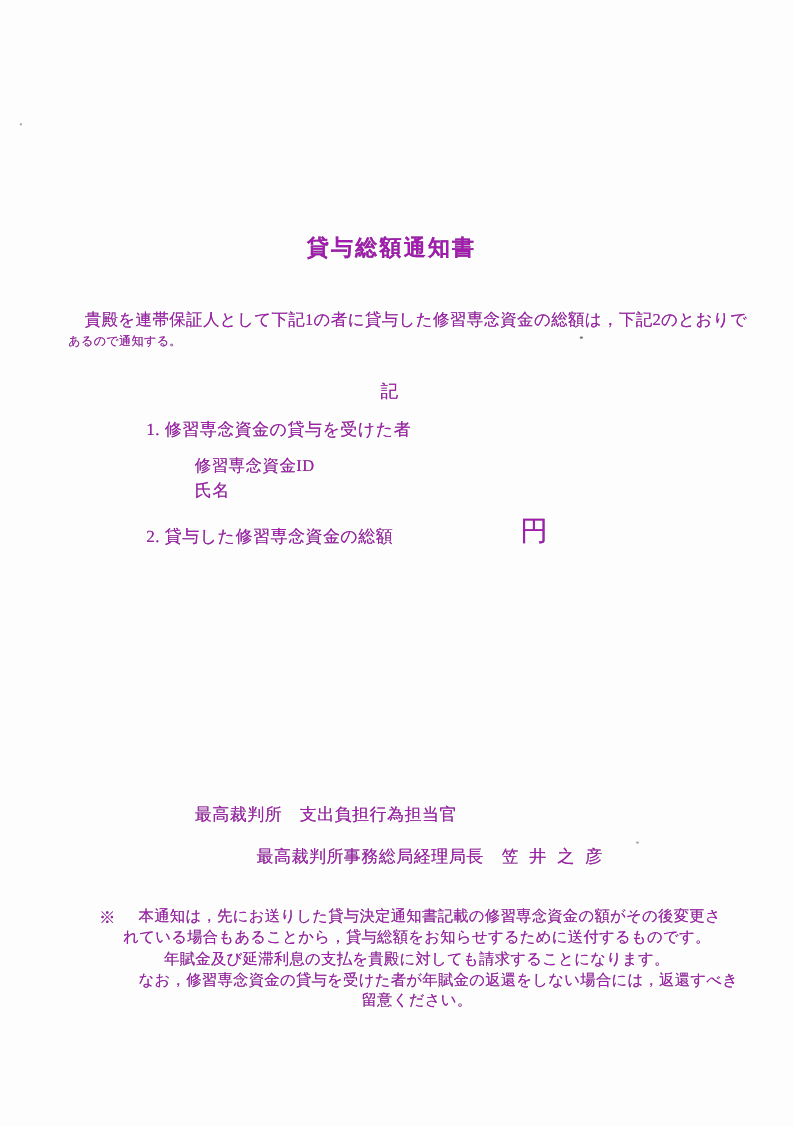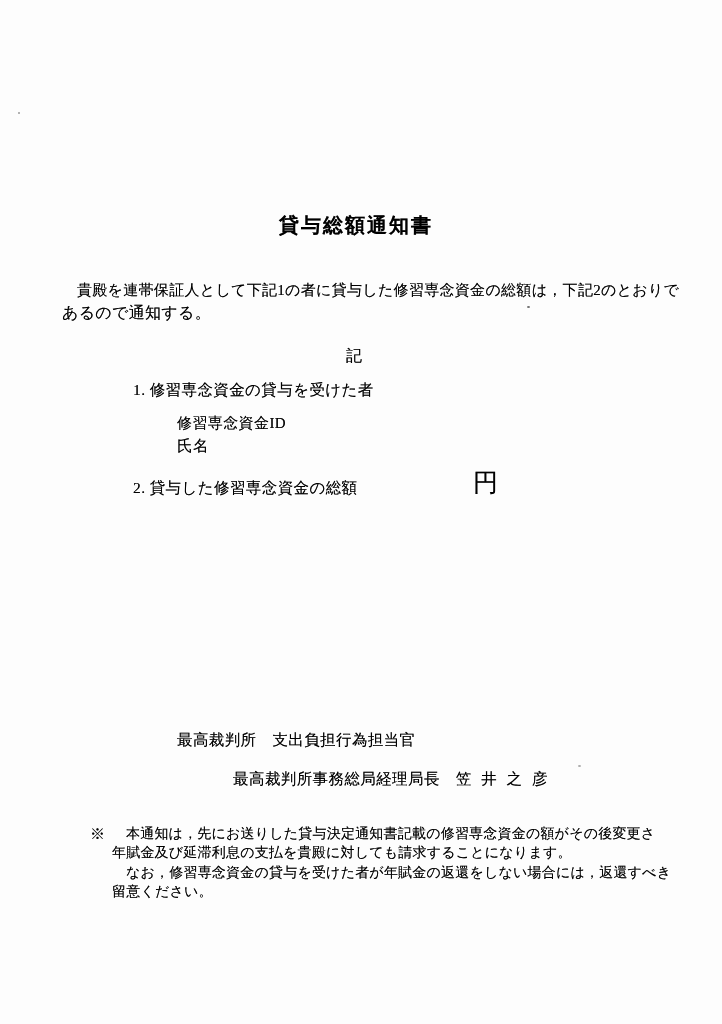--- a/index.html
+++ b/index.html
@@ -6,60 +6,60 @@
     margin: 0;
     padding: 0;
     background: #ffffff;
   }
   .page {
     position: relative;
     width: 722px;
     height: 1024px;
     background: #fdfdfd;
     font-family: "Liberation Serif", serif;
-    color: #000000;
+    color: #a21caf;
     overflow: hidden;
   }
   .abs {
     position: absolute;
     white-space: pre;
     text-shadow: 0 0 0.4px rgba(20,20,20,0.55);
   }
   .doc-title {
     top: 212px;
     left: 0;
     width: 712px;
     text-align: center;
     font-size: 20px;
     letter-spacing: 2px;
     font-weight: 600;
   }
   .body-line-1 { left: 77px;  top: 281px; font-size: 15px; letter-spacing: 0.3px; }
-  .body-line-2 { left: 62px;  top: 303px; font-size: 16px; letter-spacing: 0.3px; }
+  .body-line-2 { left: 62px;  top: 303px; font-size: 11px; letter-spacing: 0.3px; }
   .record-marker { left: 346px; top: 346px; font-size: 16px; }
   .item1-heading { left: 133px; top: 380px; font-size: 15.5px; letter-spacing: 0.4px; }
   .field-id      { left: 177px; top: 414px; font-size: 15px; letter-spacing: 0.4px; }
   .field-name    { left: 177px; top: 436px; font-size: 15.5px; letter-spacing: 0.4px; }
   .item2-heading { left: 133px; top: 478px; font-size: 15.5px; letter-spacing: 0.4px; }
   .amount-unit   { left: 473px; top: 466px; font-size: 25px; font-weight: 500; }
   .sig-line-1 { left: 177px; top: 730px; font-size: 15.5px; letter-spacing: 0.4px; }
   .sig-line-2 { left: 216px; top: 751px; font-size: 15.5px; letter-spacing: 0.4px; }
   .sig-name   { margin-left: 16px; letter-spacing: 3px; }
   .note-marker { left: 90px; top: 825px; font-size: 15px; }
   .note-block {
     position: absolute;
     left: 112px;
     top: 824px;
     width: 534px;
     font-size: 14px;
     line-height: 19.3px;
     letter-spacing: 0.2px;
     text-shadow: 0 0 0.4px rgba(20,20,20,0.55);
   }
-  .note-line { white-space: pre; }
+  .note-line { white-space: pre; text-align: center; }
   .note-line.indent { text-indent: 14px; }
   .speck {
     position: absolute;
     border-radius: 50%;
   }
   .speck-1 { left: 18px;  top: 112px; width: 2px; height: 2px; background: #9a9a9a; }
   .speck-2 { left: 527px; top: 306px; width: 3px; height: 2px; background: #6f6f6f; }
   .speck-3 { left: 578px; top: 765px; width: 3px; height: 2px; background: #ababab; }
 </style>
 </head>
@@ -87,20 +87,21 @@
   <div class="abs sig-line-1">最高裁判所　支出負担行為担当官</div>
 
   <div class="abs sig-line-2">
     <span>最高裁判所事務総局経理局長</span><span class="sig-name">笠 井 之 彦</span>
   </div>
 
   <div class="abs note-marker">※</div>
 
   <div class="note-block">
     <div class="note-line indent">本通知は，先にお送りした貸与決定通知書記載の修習専念資金の額がその後変更さ</div>
+    <div class="note-line">れている場合もあることから，貸与総額をお知らせするために送付するものです。</div>
     <div class="note-line">年賦金及び延滞利息の支払を貴殿に対しても請求することになります。</div>
     <div class="note-line indent">なお，修習専念資金の貸与を受けた者が年賦金の返還をしない場合には，返還すべき</div>
     <div class="note-line">留意ください。</div>
   </div>
 
   <div class="speck speck-1"></div>
   <div class="speck speck-2"></div>
   <div class="speck speck-3"></div>
 
 </div>

